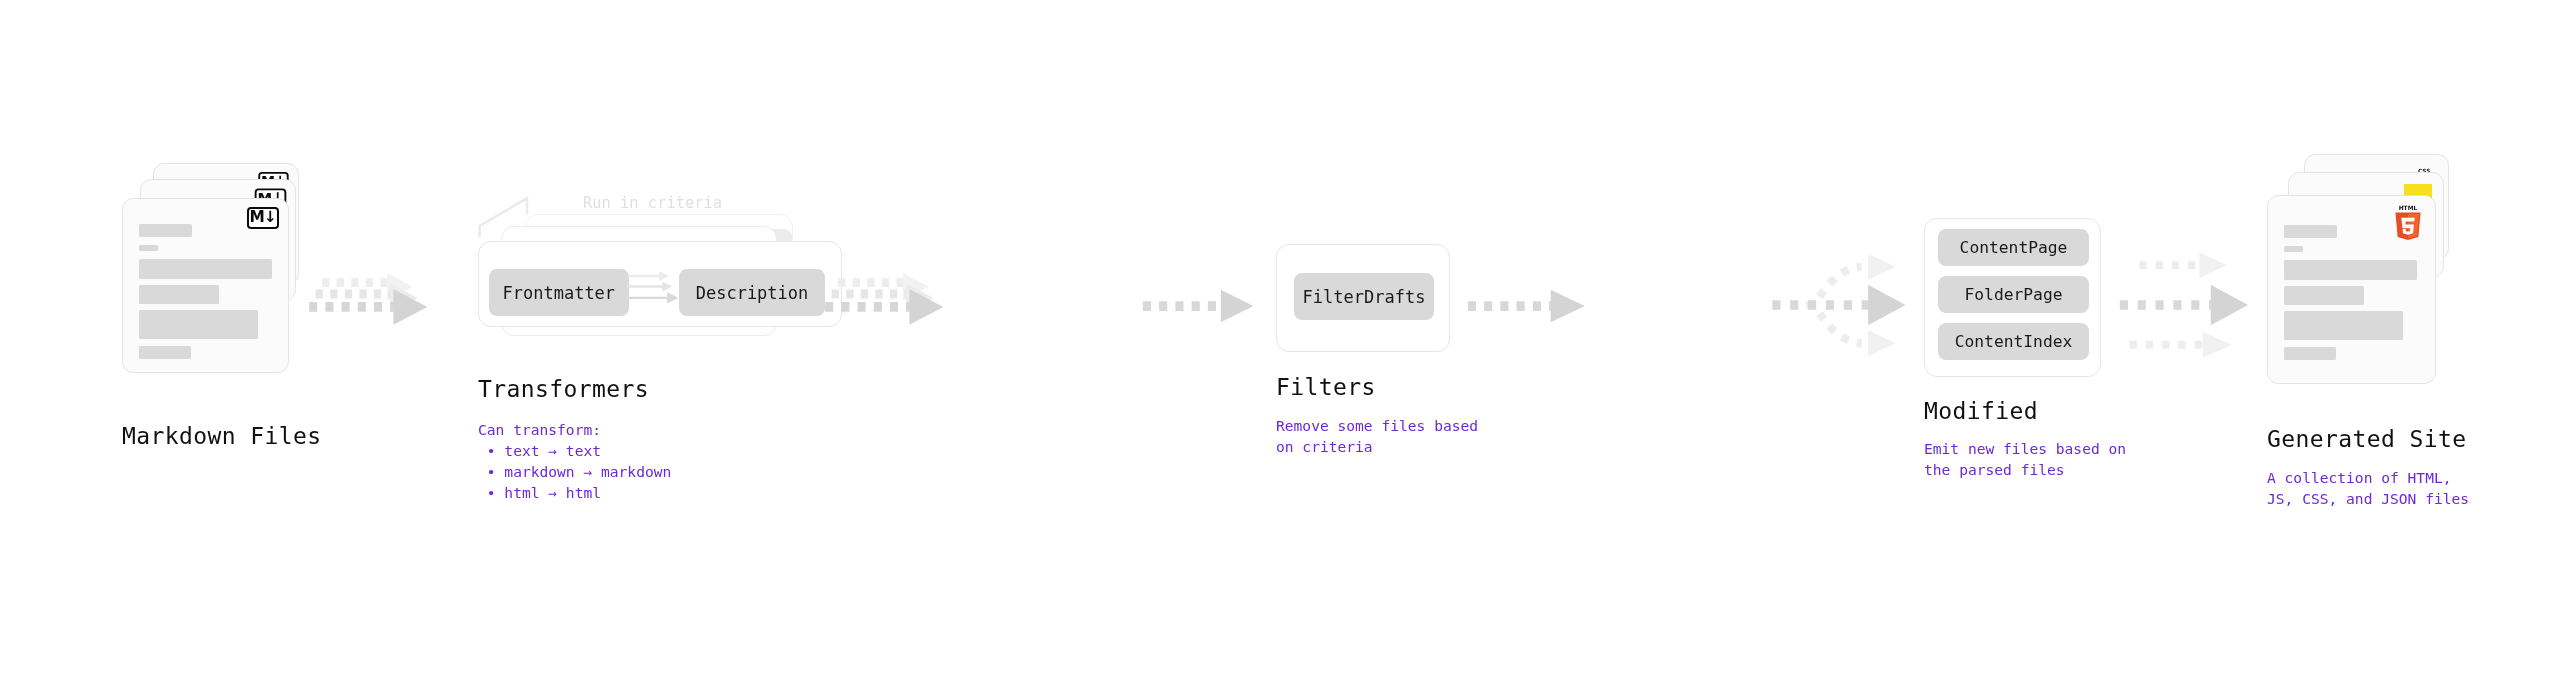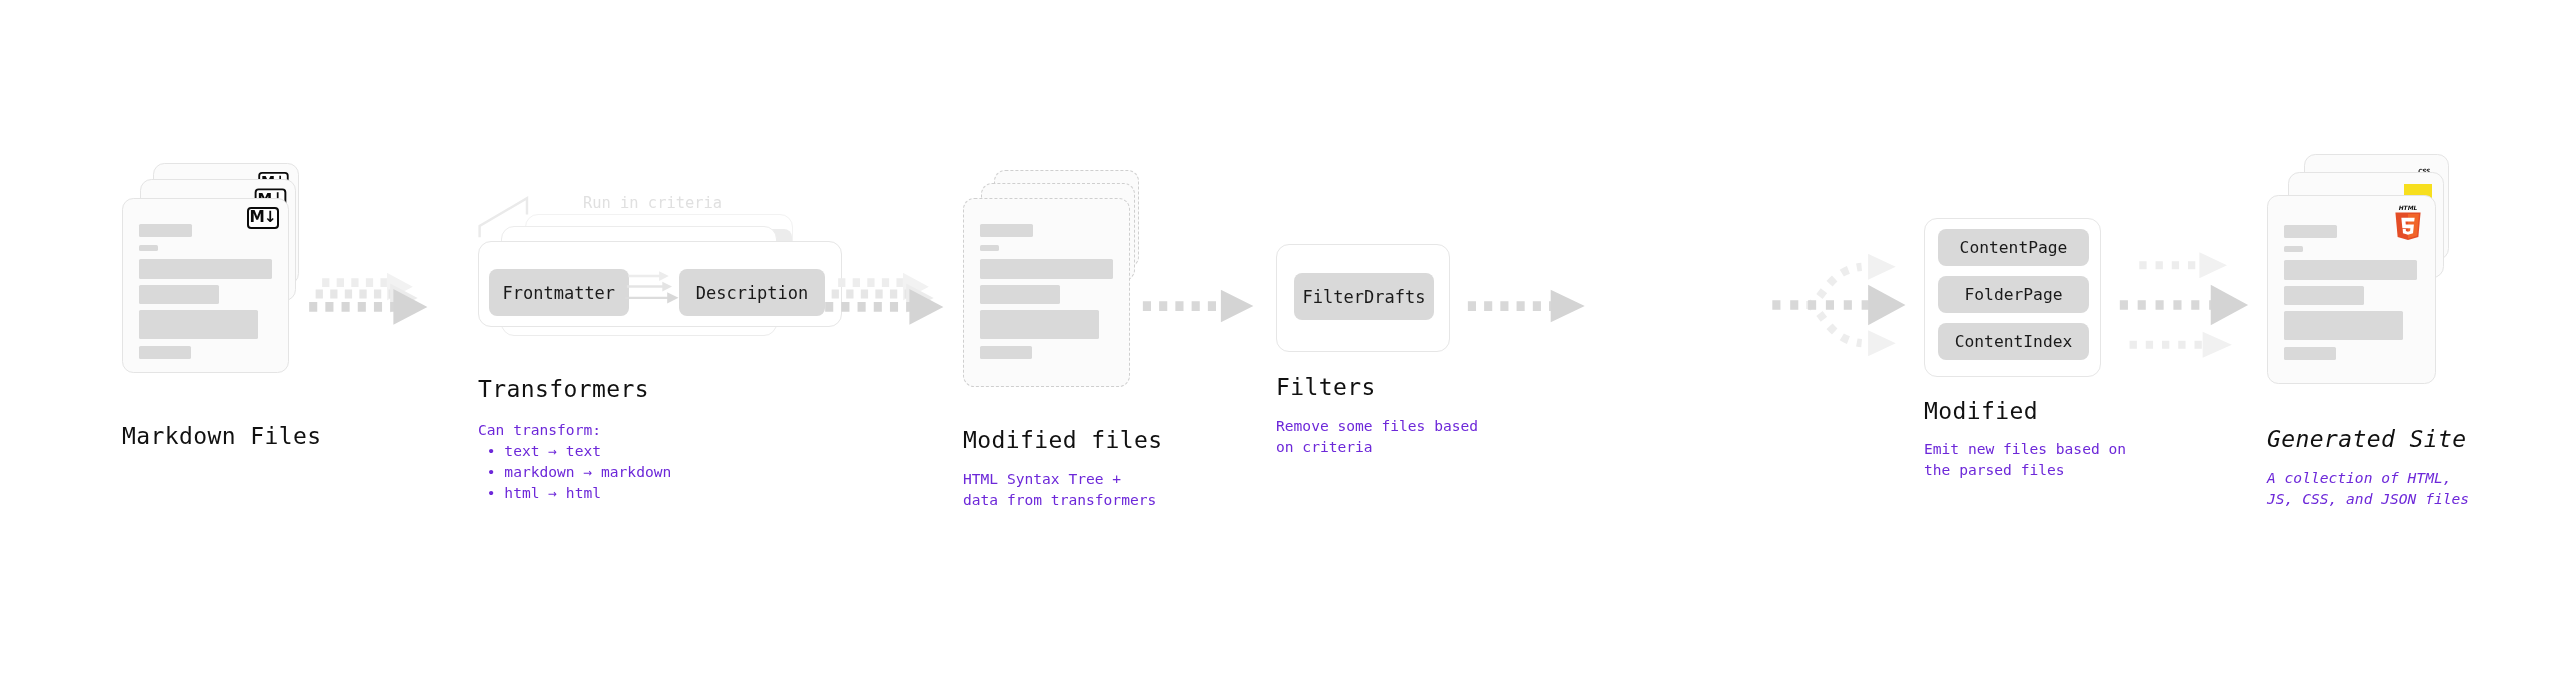--- a/index.html
+++ b/index.html
@@ -209,40 +209,20 @@
         <line x1="8" y1="32" x2="104" y2="32"></line>
       </g>
       <polygon points="100,19 134,37 100,55" fill="#ececec"></polygon>
       <g stroke="#d6d6d6" stroke-width="12" stroke-dasharray="10 10" fill="none">
         <line x1="0" y1="48" x2="108" y2="48"></line>
       </g>
       <polygon points="104,26 146,48 104,70" fill="#d4d4d4"></polygon>
     </svg>
   </div>
 
-  <div class="node" style="left:963px;top:163px;">
-    <div class="stack" style="width:187px;height:260px;">
-      <div class="card dashed" style="left:31px;top:6.5px;width:145px;height:98px;"></div>
-      <div class="card dashed" style="left:18px;top:19.5px;width:154px;height:98px;"></div>
-      <div class="card dashed" style="left:0px;top:35px;width:167px;height:189px;">
-        <div class="skeleton" style="left:0;top:0;width:100%;height:100%;">
-          <div class="bar" style="left:16.3px;top:25px;width:53px;height:13px;"></div>
-          <div class="bar" style="left:16.3px;top:46px;width:18.7px;height:5.7px;"></div>
-          <div class="bar" style="left:16.3px;top:60px;width:133px;height:19.5px;"></div>
-          <div class="bar" style="left:16.3px;top:86px;width:80px;height:18.7px;"></div>
-          <div class="bar" style="left:16.3px;top:111px;width:119px;height:29px;"></div>
-          <div class="bar" style="left:16.3px;top:147px;width:52px;height:13px;"></div>
-        </div>
-      </div>
-    </div>
-
-    <div class="title" style="left:0px;top:264px;">Modified files</div>
-    <div class="caption" style="left:0px;top:305px;">HTML Syntax Tree +
-data from transformers</div>
-  </div>
 
   <div class="node" style="left:1138px;top:288px;">
     <svg width="130" height="49" viewBox="0 0 160 60">
       <g stroke="#d8d8d8" stroke-width="12" stroke-dasharray="10 10" fill="none">
         <line x1="6" y1="22" x2="106" y2="22"></line>
       </g>
       <polygon points="102,2 142,22 102,42" fill="#d4d4d4"></polygon>
     </svg>
   </div>
 
@@ -301,21 +281,21 @@
       </g>
       <polygon points="120,60 166,85 120,110" fill="#d4d4d4"></polygon>
 
       <g stroke="#ededed" stroke-width="10" stroke-dasharray="9 11" fill="none">
         <line x1="20" y1="134" x2="114" y2="134"></line>
       </g>
       <polygon points="110,118 146,134 110,150" fill="#f1f1f1"></polygon>
     </svg>
   </div>
 
-  <div class="node" style="left:2267px;top:154px;font-style:italic;">
+  <div class="node" style="left:2267px;top:154px;">
     <div class="stack" style="width:195px;height:260px;">
 
       <div class="card" style="left:37px;top:0px;width:145px;height:106px;">
         <svg class="css-badge" style="right:11.4px;top:11.4px;" viewBox="0 0 30 16">
           <text x="15" y="8" font-family="DejaVu Sans, sans-serif" font-size="7" font-weight="bold" fill="#111" text-anchor="middle">CSS</text>
           <rect x="2" y="10" width="26" height="4" fill="#264de4"></rect>
         </svg>
       </div>
 
       <div class="card" style="left:21px;top:18px;width:156px;height:106px;">

